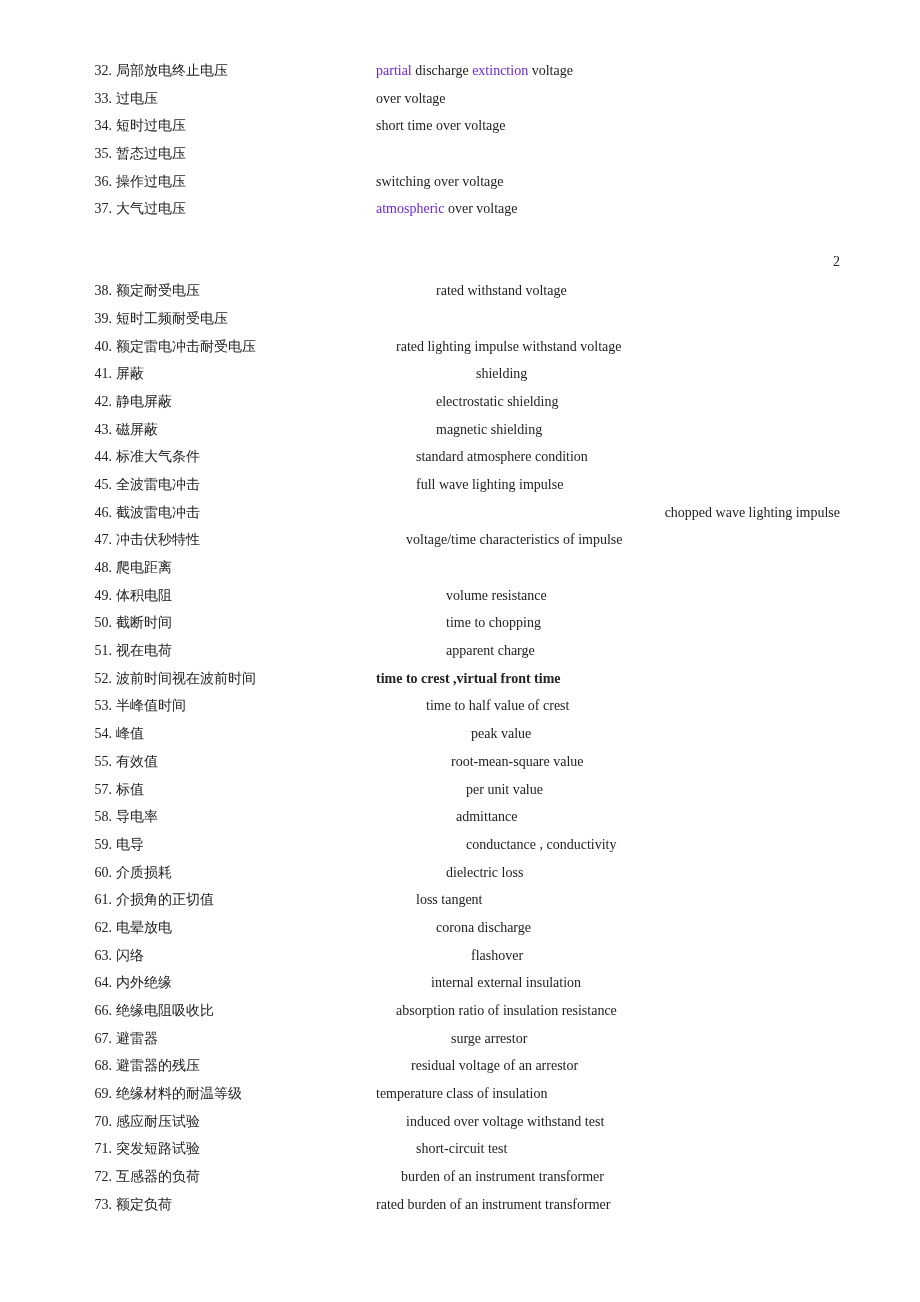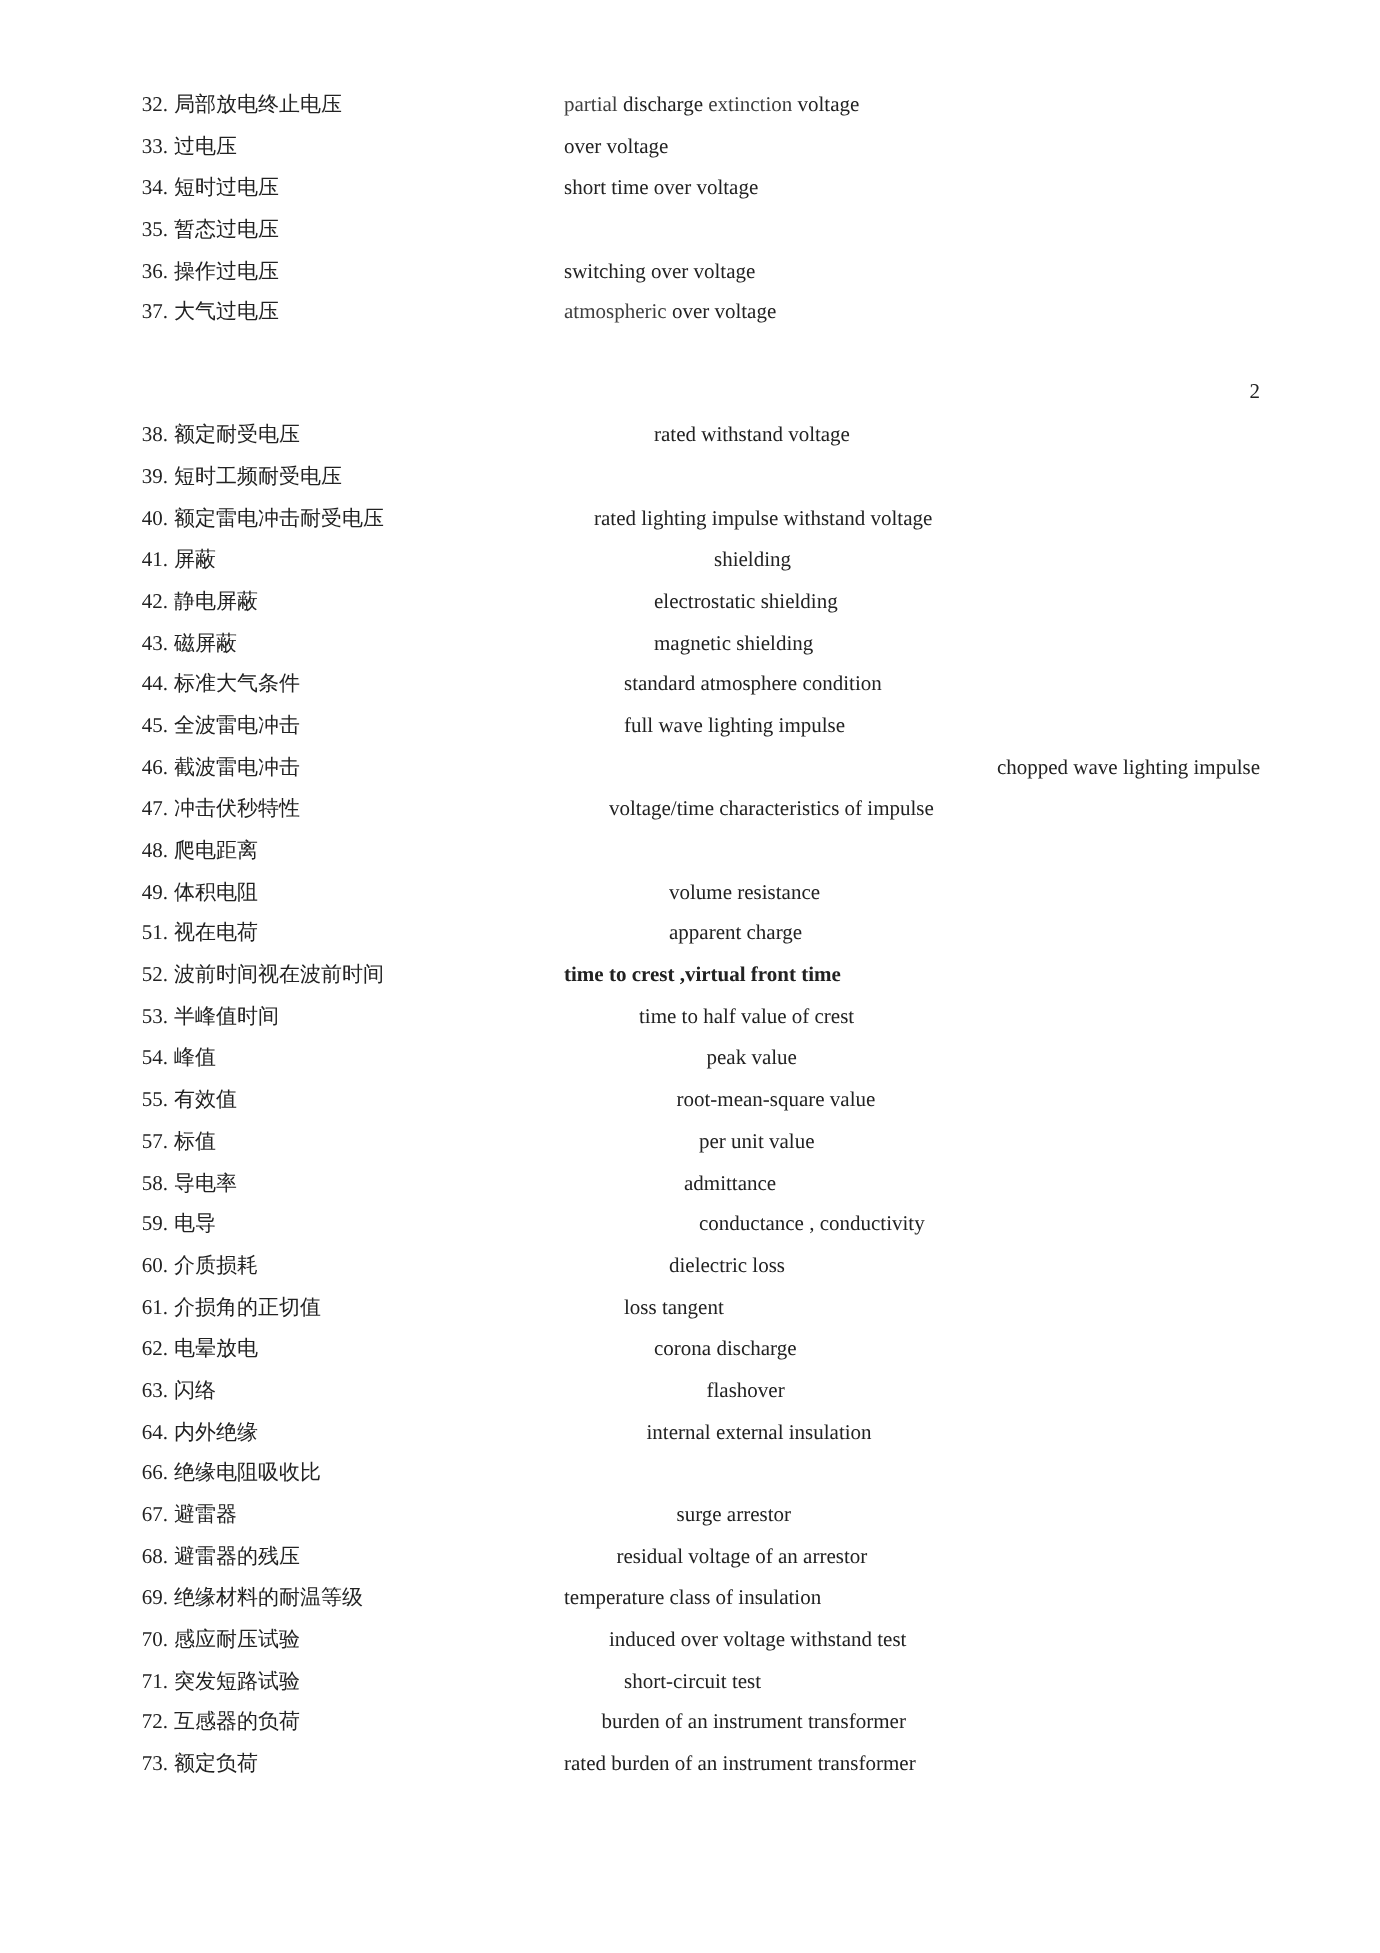--- a/index.html
+++ b/index.html
@@ -29,21 +29,21 @@
     }
     .term-chinese {
       min-width: 200px;
       flex-shrink: 0;
       padding-right: 10px;
     }
     .term-english {
       flex: 1;
       padding-left: 60px;
     }
-    .red { color: #404040; }
+    .red { color: #6d28d9; }
     .section-break {
       height: 28px;
     }
     .page-num-row {
       text-align: right;
       margin-bottom: 10px;
     }
   </style>
 </head>
 <body>
@@ -143,20 +143,25 @@
   <li class="term-item">
     <span class="term-num">48.</span>
     <span class="term-chinese">爬电距离</span>
   </li>
   <li class="term-item">
     <span class="term-num">49.</span>
     <span class="term-chinese">体积电阻</span>
     <span class="term-english" style="padding-left:130px;">volume resistance</span>
   </li>
   <li class="term-item">
+    <span class="term-num">50.</span>
+    <span class="term-chinese">截断时间</span>
+    <span class="term-english" style="padding-left:130px;">time to chopping</span>
+  </li>
+  <li class="term-item">
     <span class="term-num">51.</span>
     <span class="term-chinese">视在电荷</span>
     <span class="term-english" style="padding-left:130px;">apparent charge</span>
   </li>
   <li class="term-item">
     <span class="term-num">52.</span>
     <span class="term-chinese">波前时间视在波前时间</span>
     <span class="term-english" style="padding-left:60px;font-weight:bold;">time to crest ,virtual front time</span>
   </li>
   <li class="term-item">
@@ -210,20 +215,21 @@
     <span class="term-english" style="padding-left:155px;">flashover</span>
   </li>
   <li class="term-item">
     <span class="term-num">64.</span>
     <span class="term-chinese">内外绝缘</span>
     <span class="term-english" style="padding-left:115px;">internal external insulation</span>
   </li>
   <li class="term-item">
     <span class="term-num">66.</span>
     <span class="term-chinese">绝缘电阻吸收比</span>
+    <span class="term-english" style="padding-left:80px;">absorption ratio of insulation resistance</span>
   </li>
   <li class="term-item">
     <span class="term-num">67.</span>
     <span class="term-chinese">避雷器</span>
     <span class="term-english" style="padding-left:135px;">surge arrestor</span>
   </li>
   <li class="term-item">
     <span class="term-num">68.</span>
     <span class="term-chinese">避雷器的残压</span>
     <span class="term-english" style="padding-left:95px;">residual voltage of an arrestor</span>

